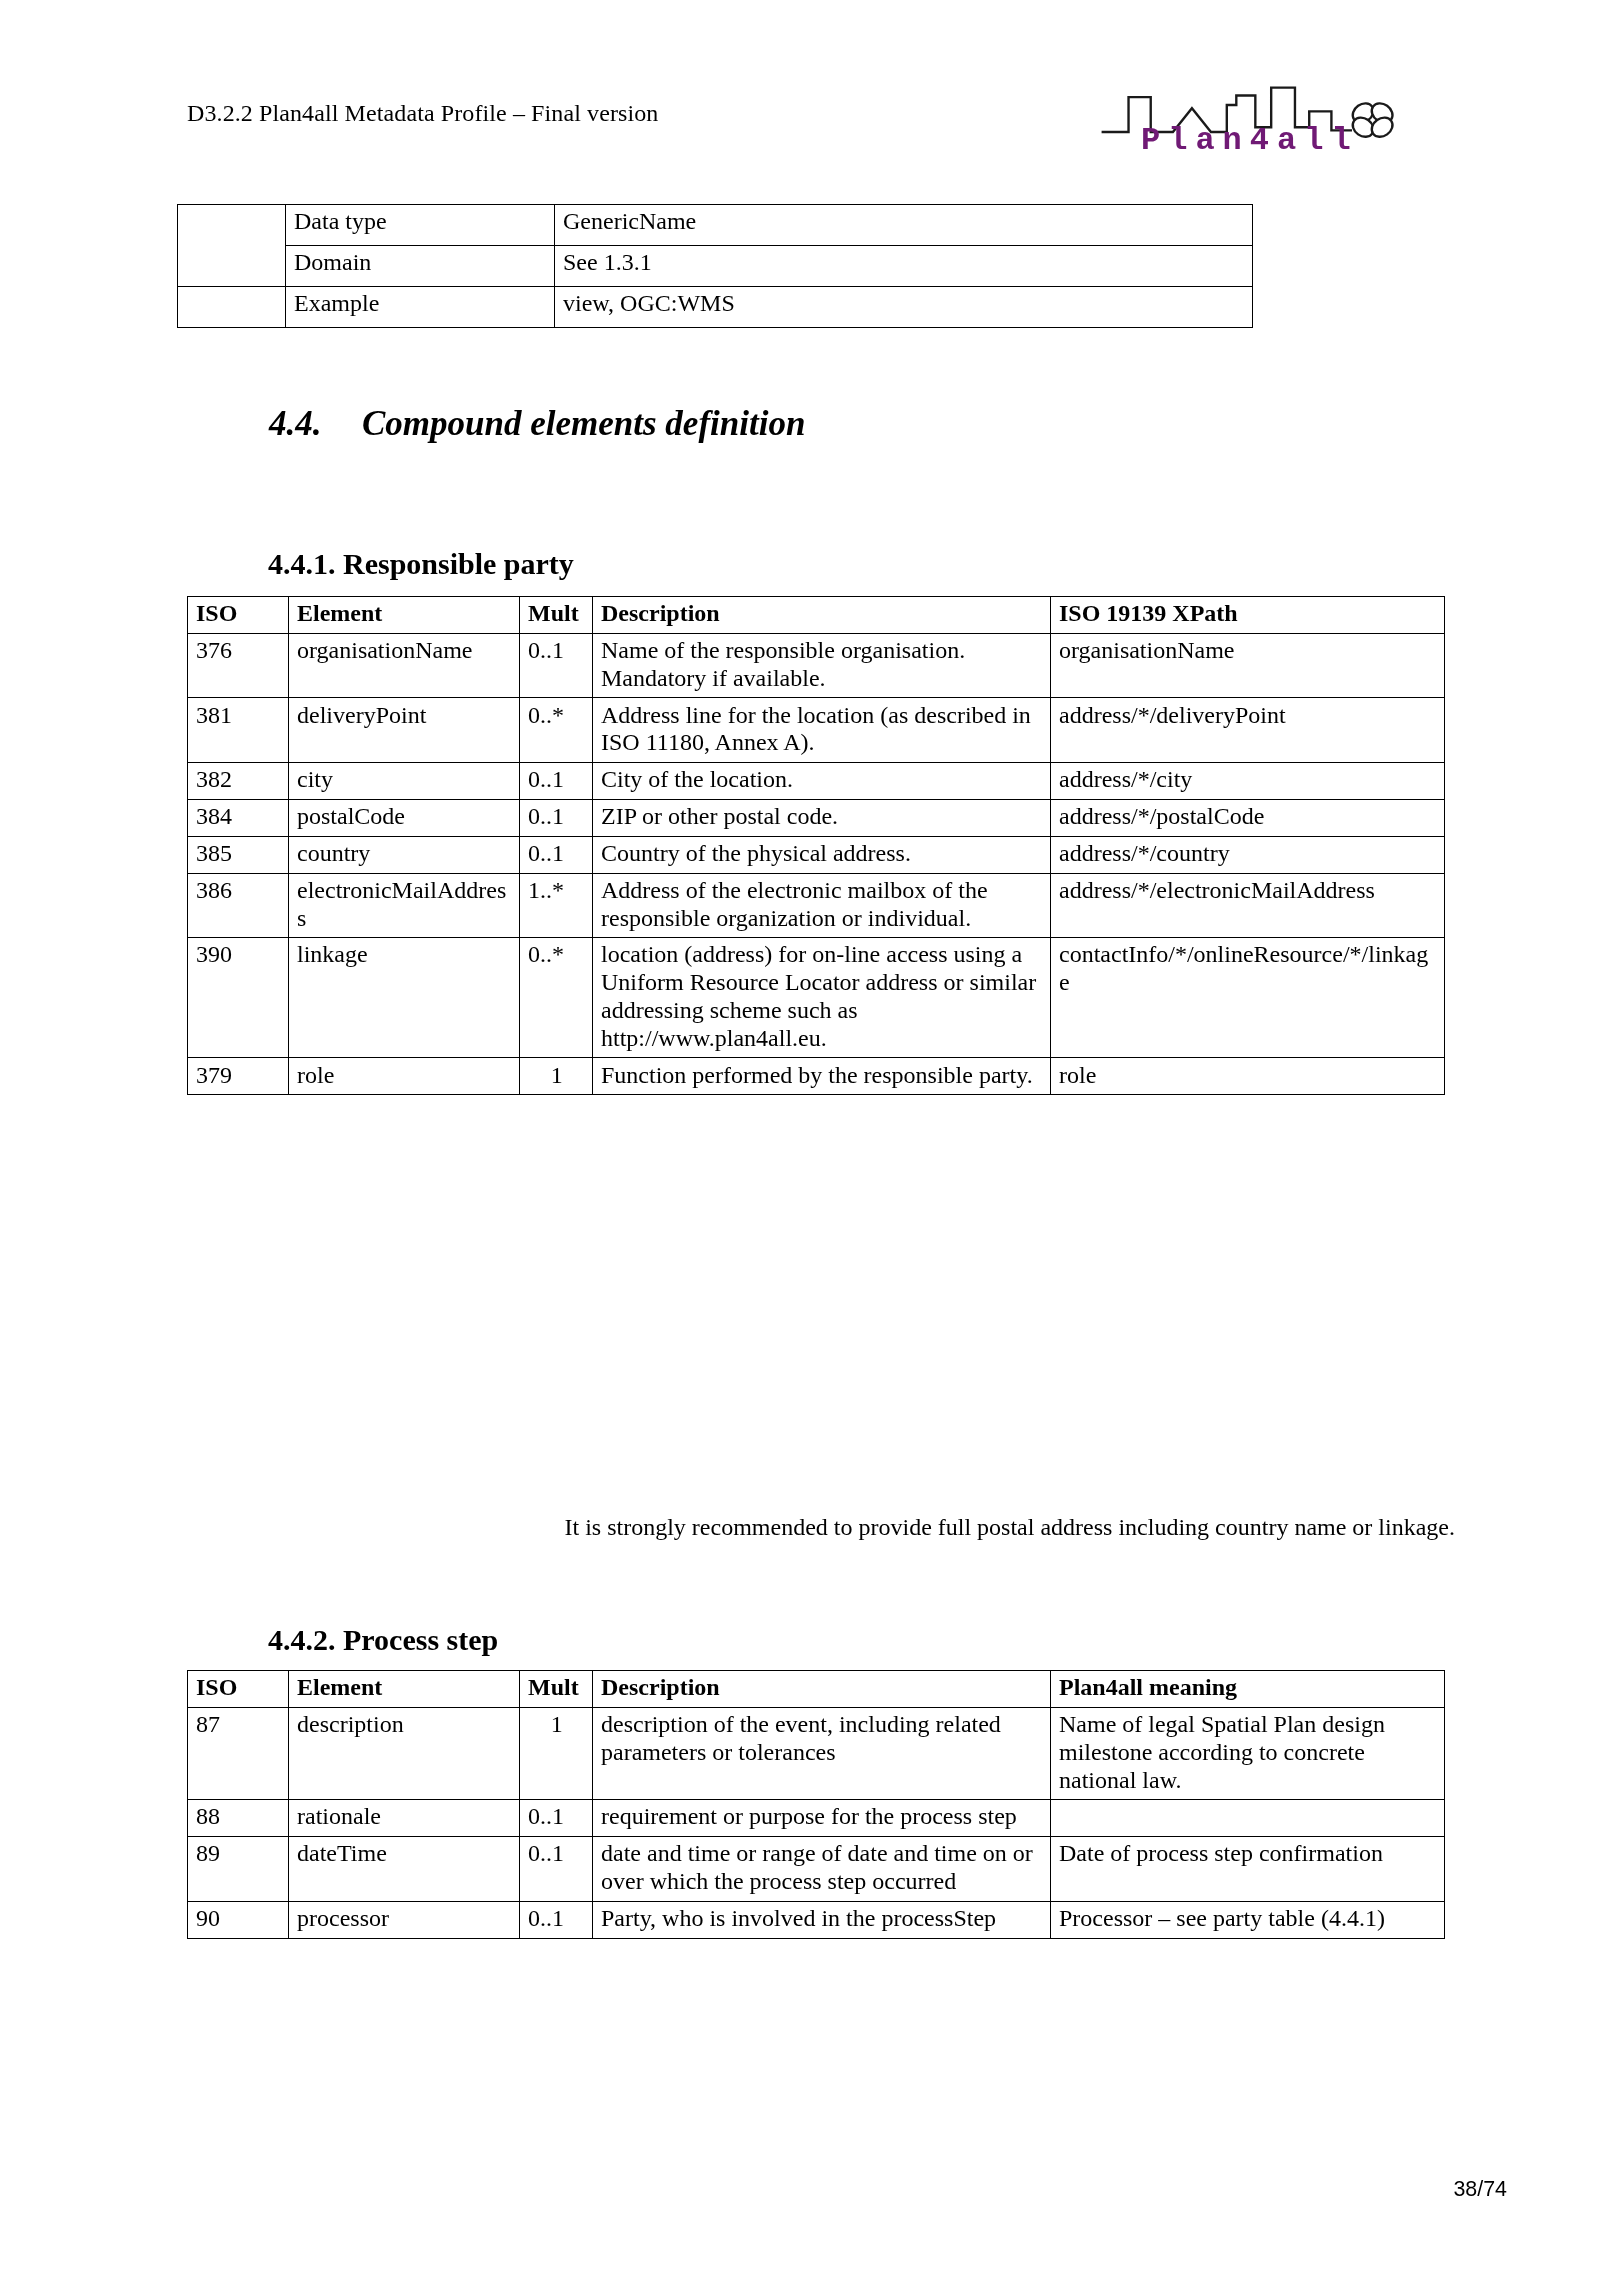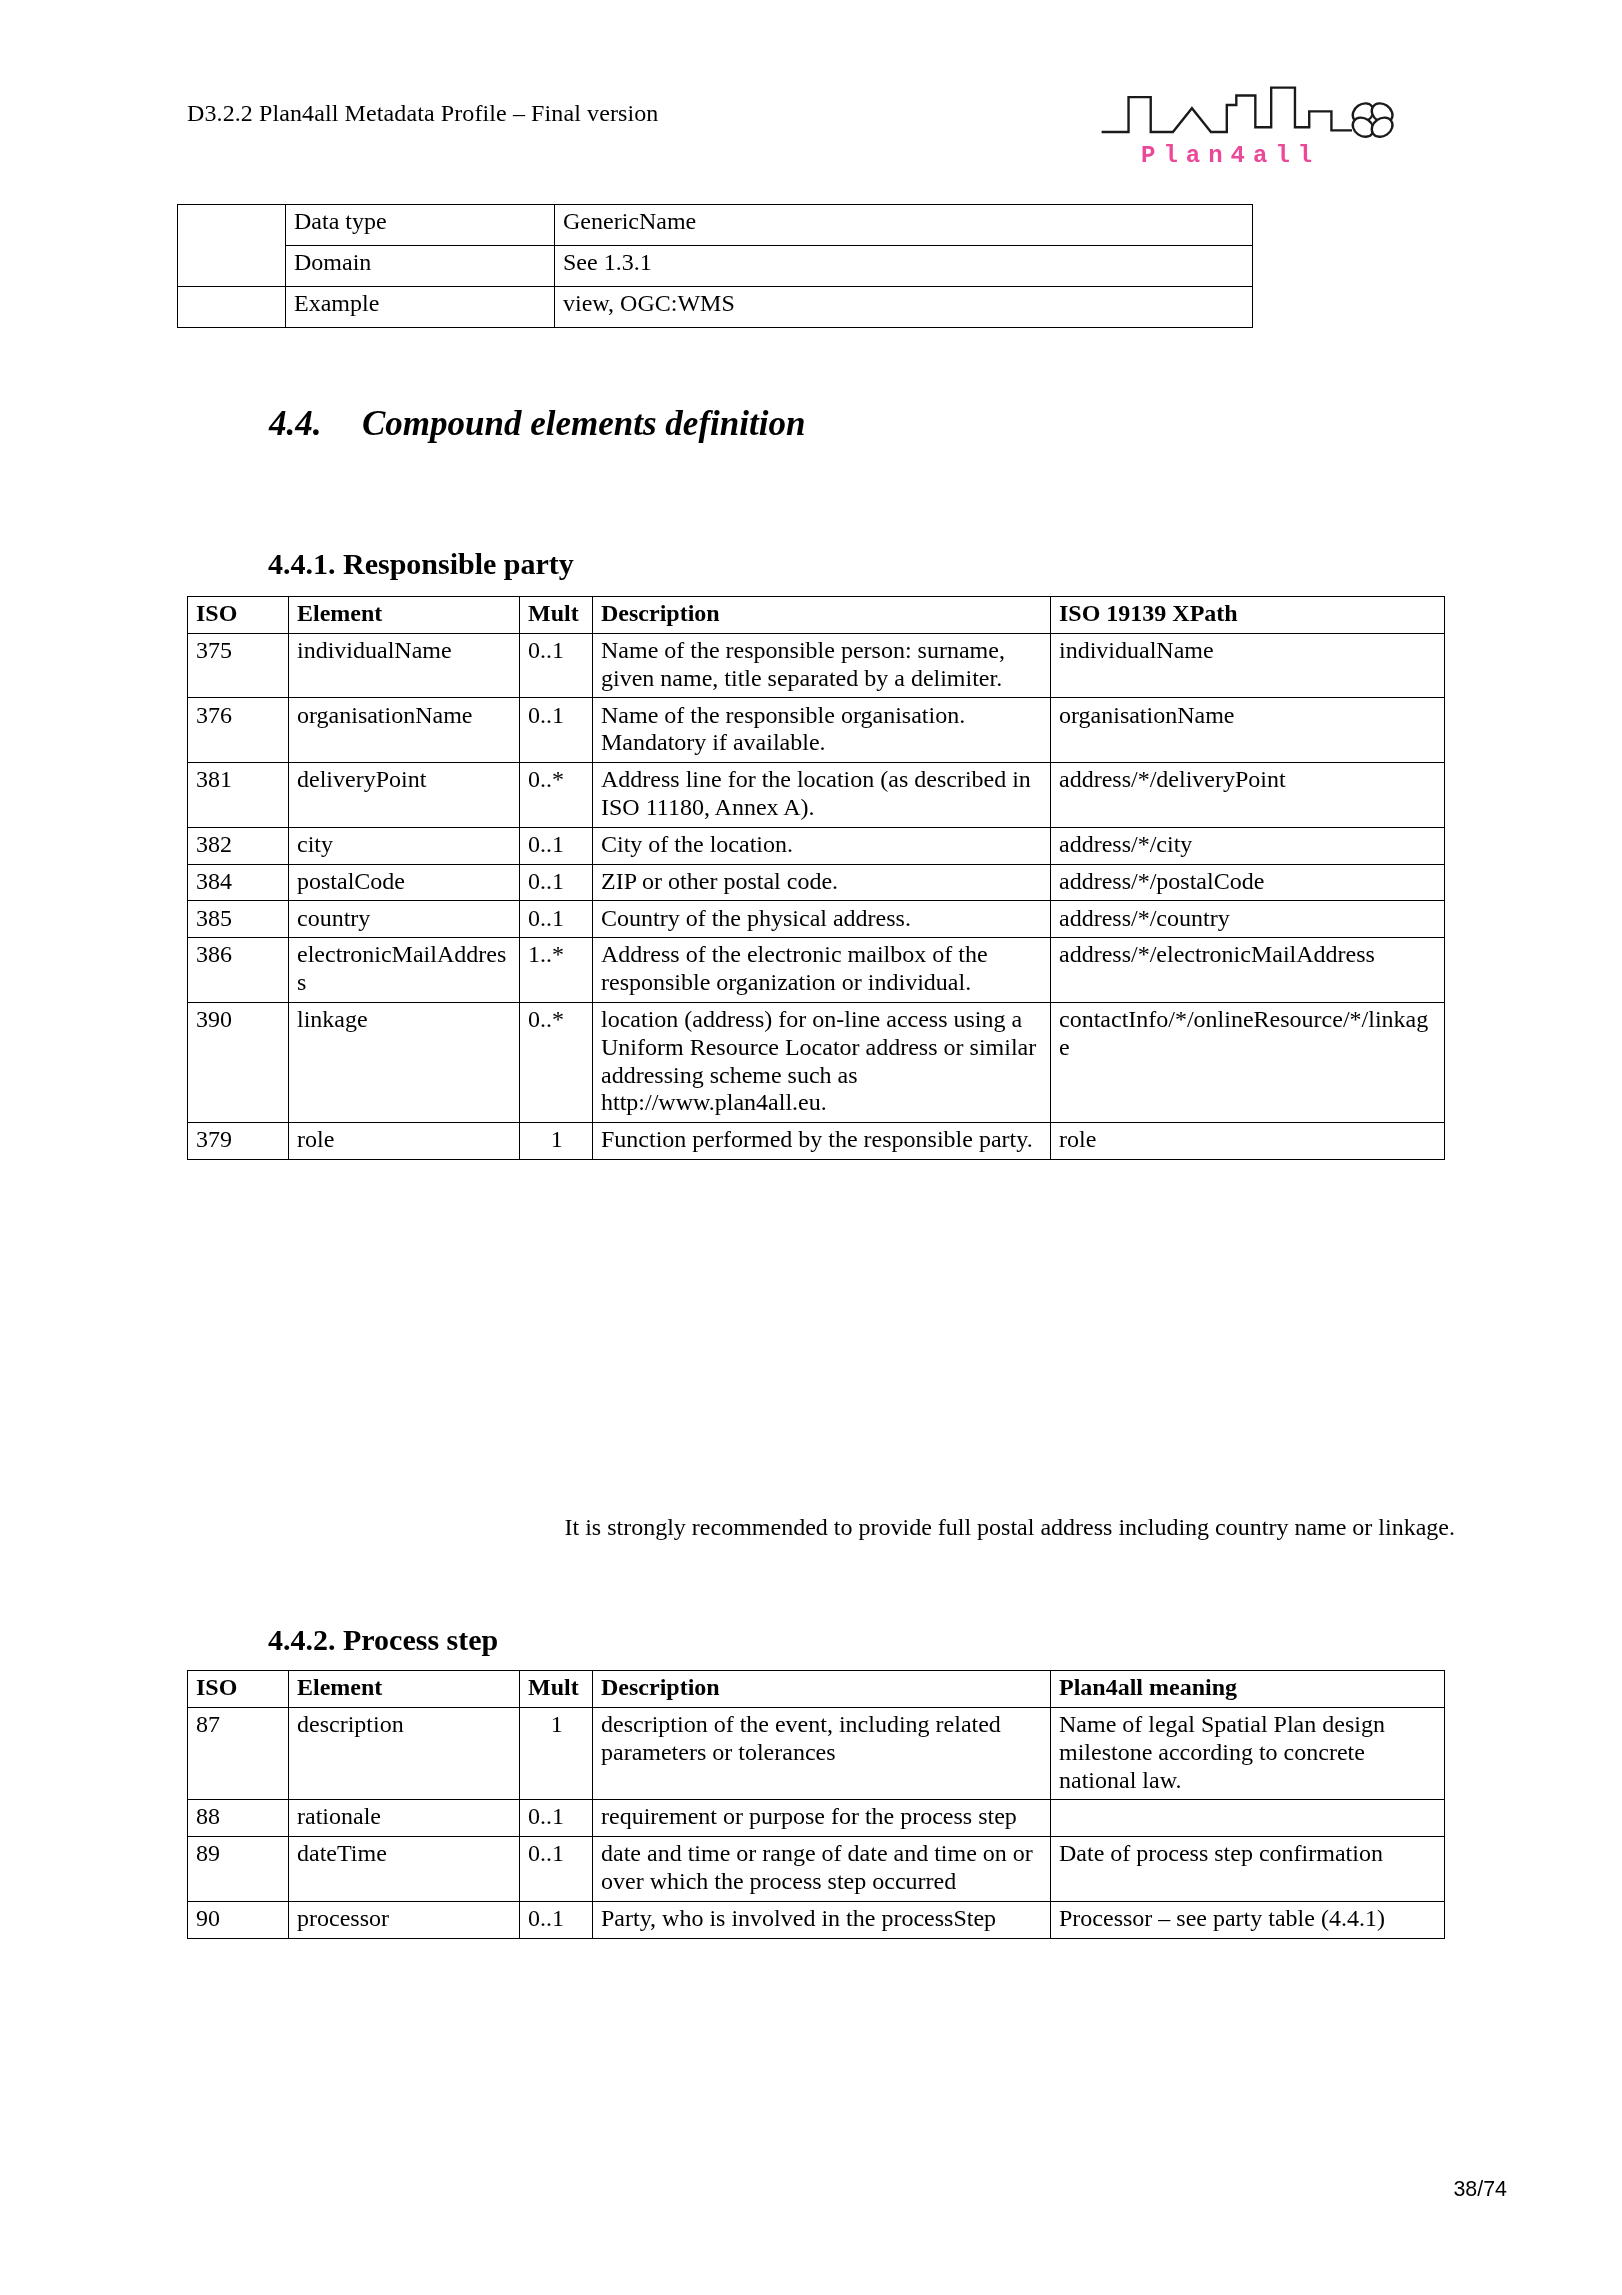--- a/index.html
+++ b/index.html
@@ -52,25 +52,25 @@
   .logo-skyline {
     position: absolute;
     left: 0;
     top: 0;
     width: 317px;
     height: 62px;
   }
   .logo-word {
     position: absolute;
     left: 41px;
-    top: 64px;
+    top: 44px;
     font-family: "Liberation Mono", "DejaVu Sans Mono", monospace;
-    font-size: 24px;
+    font-size: 32px;
     font-weight: bold;
-    color: #ec4899;
+    color: #701a75;
     letter-spacing: 8px;
     white-space: nowrap;
   }
 
   
   table.doc-table {
     position: absolute;
     border-collapse: collapse;
     table-layout: fixed;
     font-size: 24px;
@@ -215,27 +215,20 @@
       <tr>
         <th>ISO</th>
         <th>Element</th>
         <th>Mult</th>
         <th>Description</th>
         <th>ISO 19139 XPath</th>
       </tr>
     </thead>
     <tbody>
       <tr>
-        <td>375</td>
-        <td>individualName</td>
-        <td>0..1</td>
-        <td>Name of the responsible person: surname, given name, title separated by a delimiter.</td>
-        <td>individualName</td>
-      </tr>
-      <tr>
         <td>376</td>
         <td>organisationName</td>
         <td>0..1</td>
         <td>Name of the responsible organisation. Mandatory if available.</td>
         <td>organisationName</td>
       </tr>
       <tr>
         <td>381</td>
         <td>deliveryPoint</td>
         <td>0..*</td>

